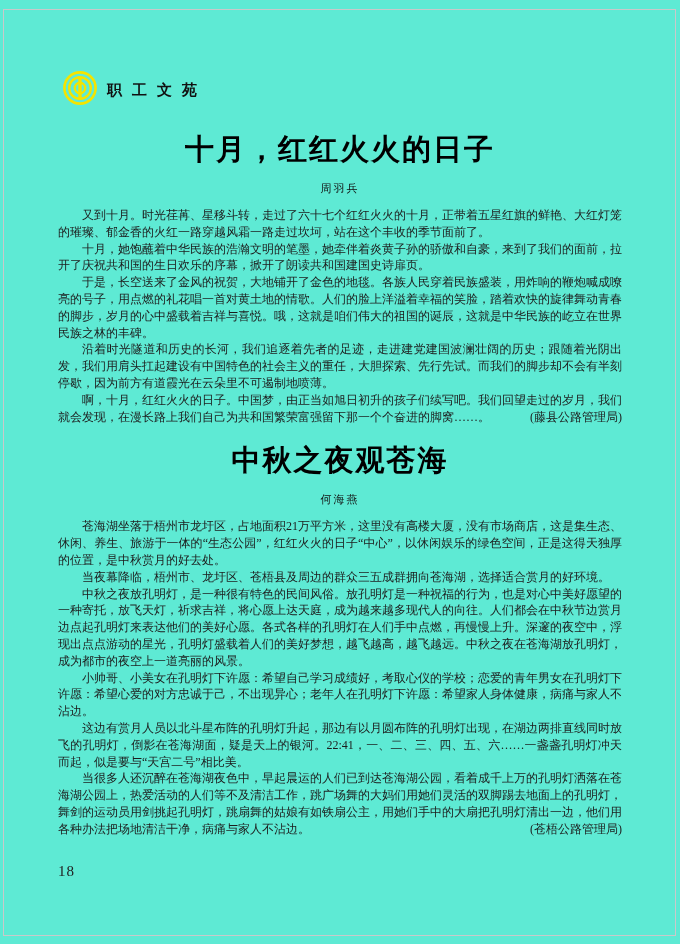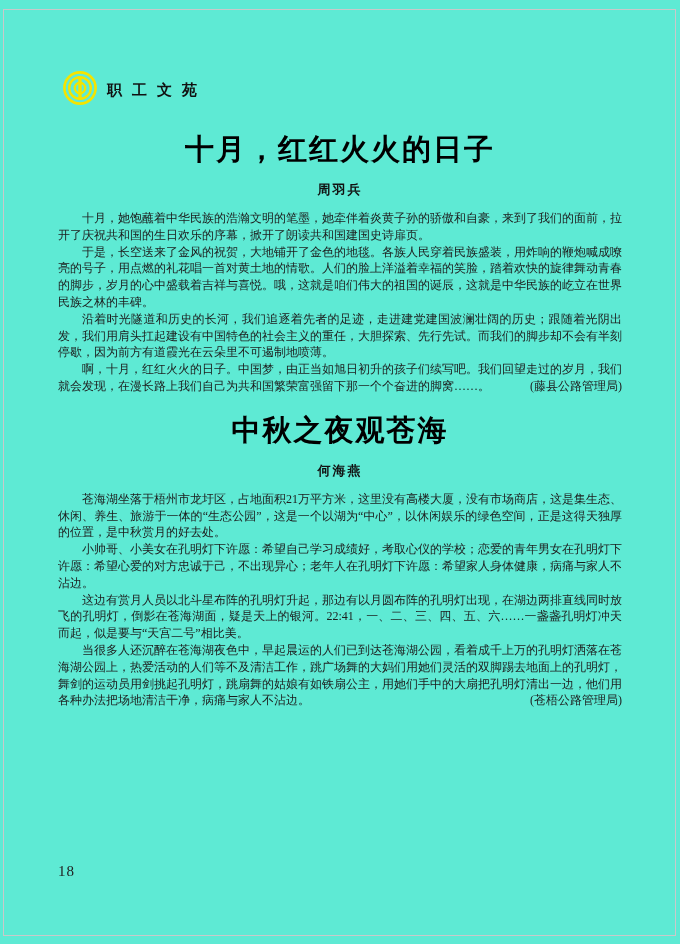--- a/index.html
+++ b/index.html
@@ -30,21 +30,21 @@
   .article-title{
     text-align:center;font-weight:bold;font-size:29px;
     letter-spacing:2px;color:#000000;
     margin:0;
   }
   .title-1{margin-top:24px;}
   .title-2{margin-top:16px;}
   .article-author{
     text-align:center;
     font-family:"Liberation Sans","DejaVu Sans",sans-serif;
-    font-weight:bold;font-size:13px;letter-spacing:2px;
+    font-weight:normal;font-size:11px;letter-spacing:2px;
     margin-top:11px;color:#111111;
   }
   .article-body{margin-top:11px;}
   .article-body p{
     margin:0;
     font-size:12px;line-height:16.8px;
     text-align:justify;text-justify:inter-ideograph;
     text-indent:2em;
     color:#1c1c1c;
   }
@@ -68,31 +68,34 @@
         <circle cx="18" cy="18" r="5.2" fill="none" stroke="#f5e400" stroke-width="2.4"></circle>
         <rect x="16.3" y="6" width="3.4" height="24" fill="#f5e400"></rect>
       </svg>
       <span class="section-label">职工文苑</span>
     </div>
 
     <h1 class="article-title title-1">十月，红红火火的日子</h1>
     <div class="article-author">周羽兵</div>
 
     <div class="article-body">
+      <p>又到十月。时光荏苒、星移斗转，走过了六十七个红红火火的十月，正带着五星红旗的鲜艳、大红灯笼的璀璨、郁金香的火红一路穿越风霜一路走过坎坷，站在这个丰收的季节面前了。</p>
       <p>十月，她饱蘸着中华民族的浩瀚文明的笔墨，她牵伴着炎黄子孙的骄傲和自豪，来到了我们的面前，拉开了庆祝共和国的生日欢乐的序幕，掀开了朗读共和国建国史诗扉页。</p>
       <p>于是，长空送来了金风的祝贺，大地铺开了金色的地毯。各族人民穿着民族盛装，用炸响的鞭炮喊成嘹亮的号子，用点燃的礼花唱一首对黄土地的情歌。人们的脸上洋溢着幸福的笑脸，踏着欢快的旋律舞动青春的脚步，岁月的心中盛载着吉祥与喜悦。哦，这就是咱们伟大的祖国的诞辰，这就是中华民族的屹立在世界民族之林的丰碑。</p>
       <p>沿着时光隧道和历史的长河，我们追逐着先者的足迹，走进建党建国波澜壮阔的历史；跟随着光阴出发，我们用肩头扛起建设有中国特色的社会主义的重任，大胆探索、先行先试。而我们的脚步却不会有半刻停歇，因为前方有道霞光在云朵里不可遏制地喷薄。</p>
       <p><span>啊，十月，红红火火的日子。中国梦，由正当如旭日初升的孩子们续写吧。我们回望走过的岁月，我们就会发现，在漫长路上我们自己为共和国繁荣富强留下那一个个奋进的脚窝……。</span><span class="attribution">(藤县公路管理局)</span></p>
     </div>
 
     <h1 class="article-title title-2">中秋之夜观苍海</h1>
     <div class="article-author">何海燕</div>
 
     <div class="article-body">
-      <p>苍海湖坐落于梧州市龙圩区，占地面积21万平方米，这里没有高楼大厦，没有市场商店，这是集生态、休闲、养生、旅游于一体的“生态公园”，这是一个以湖为“中心”，以休闲娱乐的绿色空间，正是这得天独厚的位置，是中秋赏月的好去处。</p>
+      <p>苍海湖坐落于梧州市龙圩区，占地面积21万平方米，这里没有高楼大厦，没有市场商店，这是集生态、休闲、养生、旅游于一体的“生态公园”，红红火火的日子“中心”，以休闲娱乐的绿色空间，正是这得天独厚的位置，是中秋赏月的好去处。</p>
+      <p>当夜幕降临，梧州市、龙圩区、苍梧县及周边的群众三五成群拥向苍海湖，选择适合赏月的好环境。</p>
+      <p>中秋之夜放孔明灯，是一种很有特色的民间风俗。放孔明灯是一种祝福的行为，也是对心中美好愿望的一种寄托，放飞天灯，祈求吉祥，将心愿上达天庭，成为越来越多现代人的向往。人们都会在中秋节边赏月边点起孔明灯来表达他们的美好心愿。各式各样的孔明灯在人们手中点燃，再慢慢上升。深邃的夜空中，浮现出点点游动的星光，孔明灯盛载着人们的美好梦想，越飞越高，越飞越远。中秋之夜在苍海湖放孔明灯，成为都市的夜空上一道亮丽的风景。</p>
       <p>小帅哥、小美女在孔明灯下许愿：希望自己学习成绩好，考取心仪的学校；恋爱的青年男女在孔明灯下许愿：希望心爱的对方忠诚于己，不出现异心；老年人在孔明灯下许愿：希望家人身体健康，病痛与家人不沾边。</p>
       <p>这边有赏月人员以北斗星布阵的孔明灯升起，那边有以月圆布阵的孔明灯出现，在湖边两排直线同时放飞的孔明灯，倒影在苍海湖面，疑是天上的银河。22:41，一、二、三、四、五、六……一盏盏孔明灯冲天而起，似是要与“天宫二号”相比美。</p>
       <p><span>当很多人还沉醉在苍海湖夜色中，早起晨运的人们已到达苍海湖公园，看着成千上万的孔明灯洒落在苍海湖公园上，热爱活动的人们等不及清洁工作，跳广场舞的大妈们用她们灵活的双脚踢去地面上的孔明灯，舞剑的运动员用剑挑起孔明灯，跳扇舞的姑娘有如铁扇公主，用她们手中的大扇把孔明灯清出一边，他们用各种办法把场地清洁干净，病痛与家人不沾边。</span><span class="attribution">(苍梧公路管理局)</span></p>
     </div>
   </div>
 
   <div class="page-number">18</div>
 </div>
 
 </body></html>

